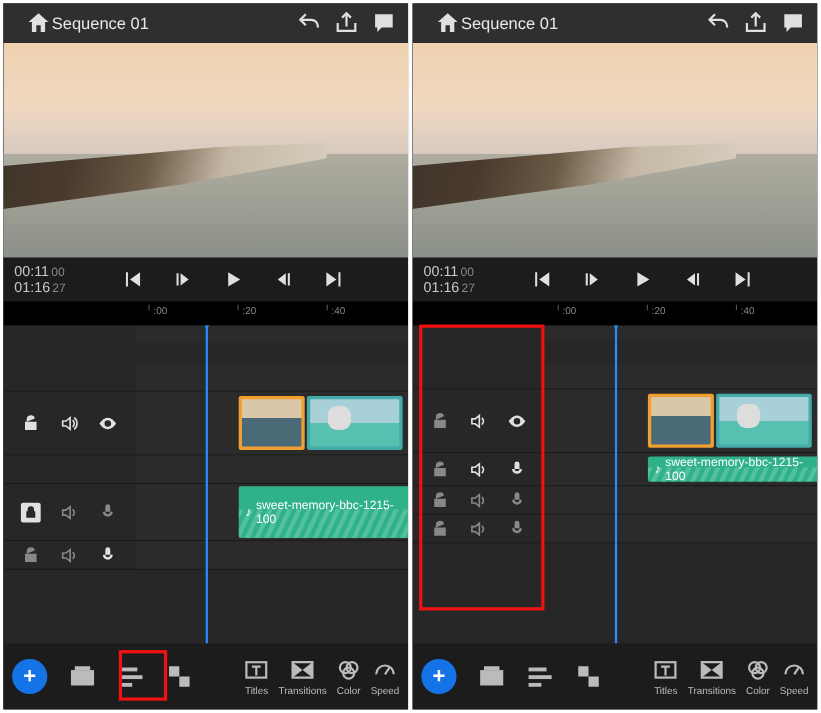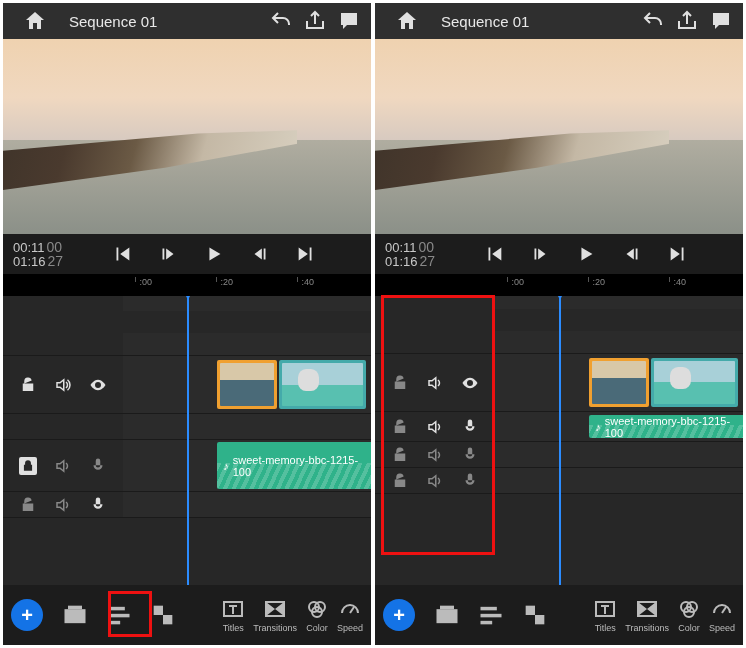--- a/index.html
+++ b/index.html
@@ -1,30 +1,30 @@
 <!DOCTYPE html>
 <html><head>
 <meta charset="utf-8">
 <style>
   * { box-sizing: border-box; margin: 0; padding: 0; font-family: -apple-system, BlinkMacSystemFont, "Segoe UI", Arial, sans-serif; }
   body { background: #fff; width: 746px; height: 648px; display: flex; gap: 4px; padding: 3px; }
   .panel { flex: 1; background: #1c1c1c; display: flex; flex-direction: column; overflow: hidden; position: relative; }
   
   .hdr { height: 36px; background: #2f2f2f; display: flex; align-items: center; padding: 0 10px; color: #e8e8e8; font-size: 15px; }
-  .hdr .title { flex: 1; margin-left: 22px; }
+  .hdr .title { flex: 1; margin-left: 0; }
   .hdr .icon { width: 24px; height: 24px; margin-left: 10px; display: flex; align-items: center; justify-content: center; color: #e0e0e0; cursor: pointer; }
   
   .preview { height: 195px; background: #333; position: relative; overflow: hidden; }
   .sky { position: absolute; inset: 0; background: linear-gradient(to bottom, #efd2b0 0%, #f0d8c0 30%, #d4c8c0 55%, #a7b0a8 100%); }
   .water { position: absolute; bottom: 0; left: 0; right: 0; height: 48%; background: linear-gradient(to bottom, #b0ada0 0%, #8b9088 100%); }
   .spit { position: absolute; bottom: 20%; left: -10%; width: 90%; height: 35%; background: linear-gradient(105deg, #3a3128 0%, #4a3a2e 30%, #6b5a45 50%, #c4b8a5 70%, #d8d0c0 100%); clip-path: polygon(0% 100%, 0% 40%, 70% 10%, 100% 5%, 100% 25%, 60% 60%, 0% 100%); }
   
   .timebar { height: 40px; background: #1c1c1c; display: flex; align-items: center; padding: 0 10px; color: #c8c8c8; }
   .tc { display: flex; flex-direction: column; line-height: 1; font-size: 13px; margin-right: 4px; }
-  .tc .sub { display: inline; font-size: 14px; color: #888; margin-left: 2px; }
+  .tc .sub { display: inline; font-size: 11px; color: #888; margin-left: 2px; }
   .transport { flex: 1; display: flex; align-items: center; justify-content: center; gap: 24px; }
   .tbtn { width: 22px; height: 22px; color: #e0e0e0; cursor: pointer; display: flex; align-items: center; justify-content: center; }
   
   .ruler { height: 22px; background: #000000; position: relative; color: #888; font-size: 9px; }
   .ruler .tick { position: absolute; top: 3px; border-left: 1px solid #555; height: 5px; padding-left: 3px; }
   
   .tl { flex: 1; background: #232323; position: relative; display: flex; flex-direction: column; overflow: hidden; }
   .playhead { position: absolute; top: 0; bottom: 0; width: 2px; background: #2b8cff; z-index: 5; }
   .playhead::before { content:''; position:absolute; top:-6px; left:-4px; width:10px; height:10px; background:#2b8cff; clip-path: polygon(0 0,100% 0,50% 100%); }
   .track { display: flex; height: 46px; border-bottom: 1px solid #1a1a1a; }

